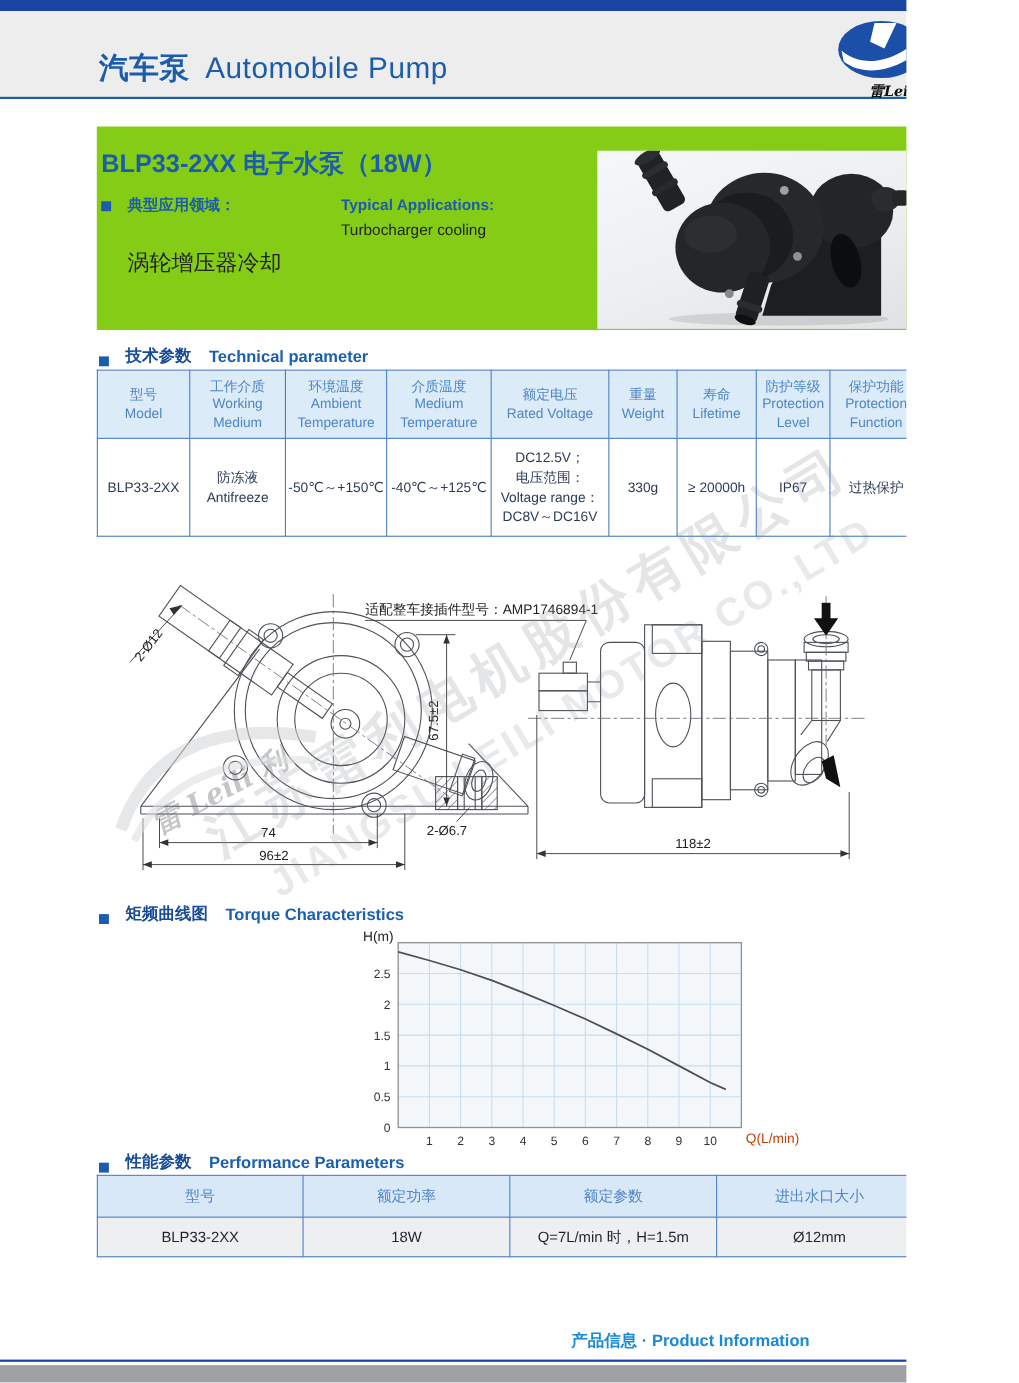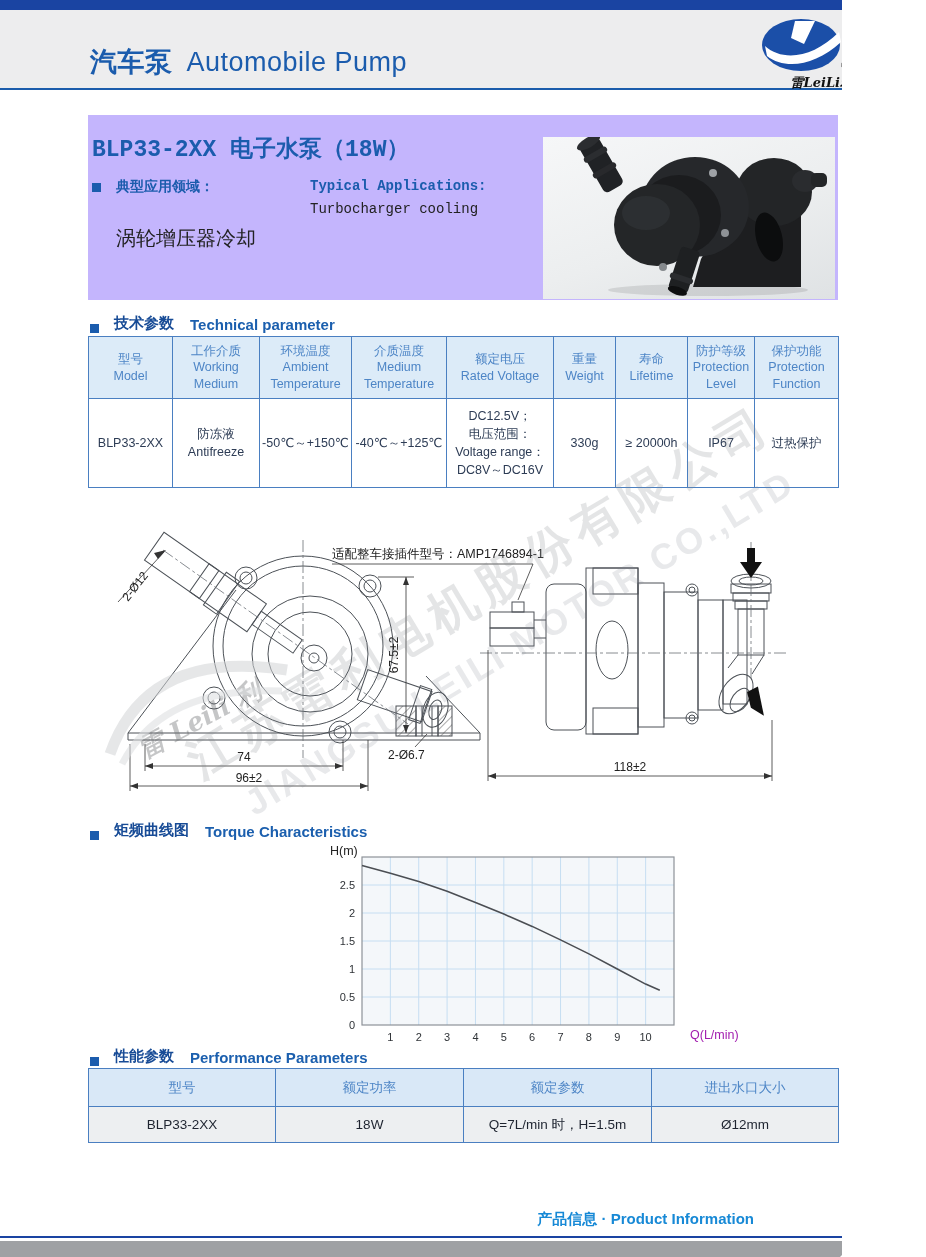--- a/index.html
+++ b/index.html
@@ -1,29 +1,29 @@
 <!DOCTYPE html>
 <html><head>
 <meta charset="utf-8">
 <style>
   html,body{margin:0;padding:0;background:#fff;}
   .page{position:relative;width:824px;height:1257px;background:#fff;overflow:hidden;
-        font-family:"Liberation Sans","DejaVu Sans",sans-serif;padding-left:18px;}
+        font-family:"Liberation Sans","DejaVu Sans",sans-serif;}
   
   .topbar{position:absolute;left:0;top:0;width:926px;height:10px;background:#1a44a2;}
   .headband{position:absolute;left:0;top:10px;width:926px;height:78px;background:#ededee;border-bottom:2px solid #1b5cab;}
   .head-title{position:absolute;left:90px;top:34px;font-size:27px;color:#1b5cad;letter-spacing:.5px;}
   .head-title .zh{font-weight:700;margin-right:14px;}
   .head-title .en{font-weight:500;}
   .logo-wrap{position:absolute;left:755px;top:8px;width:110px;height:80px;}
   .logo-text{position:absolute;left:8px;top:56px;width:90px;text-align:right;font-family:"DejaVu Serif","Liberation Serif",serif;
              font-style:italic;font-weight:700;font-size:13px;color:#111;}
   .logo-reg{position:absolute;left:86px;top:42px;font-size:10px;color:#333;font-style:normal;}
   
-  .panel{position:absolute;left:88px;top:115px;width:750px;height:185px;background:#c4b5fd;font-family:Liberation Mono, monospace;}
+  .panel{position:absolute;left:88px;top:115px;width:750px;height:185px;background:#84cc16;}
   .prod-title{position:absolute;left:4px;top:18px;font-size:23px;font-weight:700;color:#1b5cad;}
   .app-bullet{position:absolute;left:4px;top:68px;width:9px;height:9px;background:#1b5cad;}
   .app-label-zh{position:absolute;left:28px;top:63px;font-size:14px;font-weight:700;color:#1b5cad;text-align:right;}
   .app-value-zh{position:absolute;left:28px;top:86px;font-size:20px;color:#222;margin-top:24px;}
   .app-label-en{position:absolute;left:222px;top:63px;font-size:14px;font-weight:700;color:#1b5cad;}
   .app-value-en{position:absolute;left:222px;top:86px;font-size:14px;color:#222;}
   .photo{position:absolute;left:455px;top:22px;width:292px;height:162px;
          background:linear-gradient(160deg,#f6f7f8 0%,#eceeef 55%,#dfe2e4 100%);}
   
   .sec{position:absolute;left:90px;height:20px;display:flex;align-items:flex-end;}
@@ -38,21 +38,21 @@
   .tech td{background:#ffffff;color:#2d3c55;font-size:12.5px;height:84px;line-height:1.45;}
   .perf{position:absolute;left:88px;top:1068px;width:750px;}
   .perf th,.perf td{border:1.5px solid #4a7fc1;text-align:center;vertical-align:middle;}
   .perf th{background:#d9e8f7;color:#4d85c6;font-size:13.5px;font-weight:500;height:35px;}
   .perf td{background:#edeff1;color:#1e2430;font-size:13.5px;height:33px;}
   
   .drawing{position:absolute;left:88px;top:528px;width:750px;height:285px;}
   
   .chart{position:absolute;left:330px;top:842px;width:440px;height:200px;}
   .chart-ylabel{position:absolute;left:0px;top:2px;font-size:12.5px;color:#222;}
-  .chart-xlabel{position:absolute;left:348px;top:186px;font-size:12.5px;color:#a21caf;margin-left:12px;}
+  .chart-xlabel{position:absolute;left:348px;top:186px;font-size:12.5px;color:#c2410c;}
   
   .note{position:absolute;left:88px;top:1150px;width:750px;height:43px;background:#e7e8ea;
         text-align:right;padding:0;box-sizing:border-box;}
   .note-zh{position:absolute;right:10px;top:6px;font-size:13px;color:#808285;}
   .note-en{position:absolute;right:10px;top:23px;font-size:11px;font-style:italic;color:#9b9da0;}
   .note-mark{position:absolute;left:841px;top:1158px;font-size:17px;color:#55585c;}
   .footer-label{position:absolute;right:88px;top:1210px;font-size:15px;font-weight:700;color:#1789d6;}
   .footer-line{position:absolute;left:0;top:1236px;width:926px;height:2px;background:#1a44a2;z-index:1;}
   .footer-gray{position:absolute;left:0;top:1241px;width:926px;height:16px;background:#9fa1a4;z-index:1;}
   .wedge-white{position:absolute;left:840px;top:1172px;width:86px;height:85px;background:#fff;

